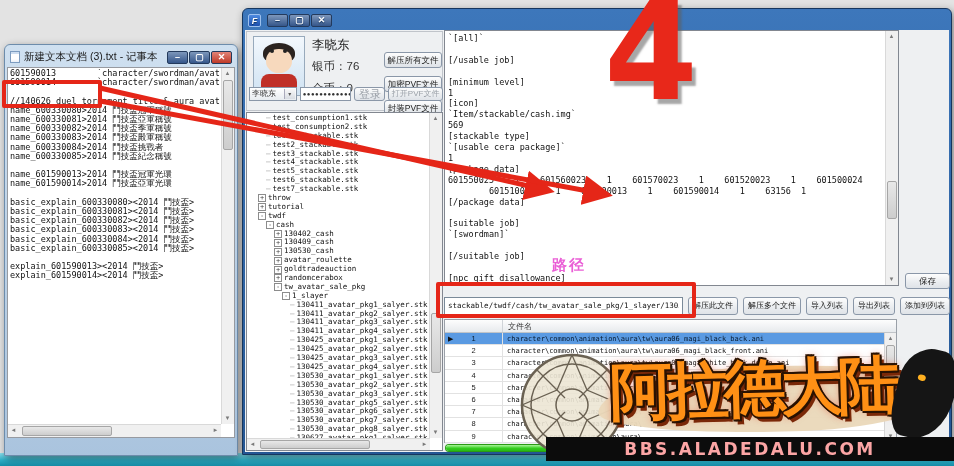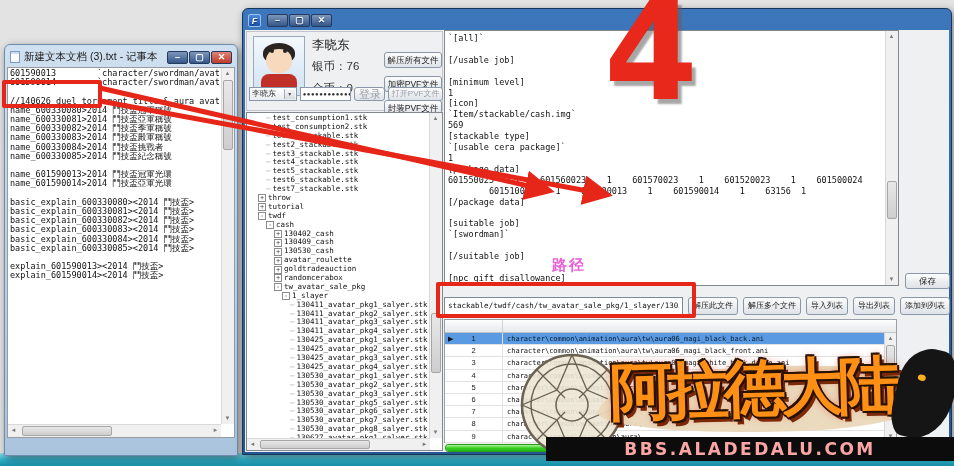--- a/index.html
+++ b/index.html
@@ -407,20 +407,21 @@
     <div class="btn">解压此文件</div>
         <div class="btn">解压多个文件</div>
         <div class="btn">导入列表</div>
         <div class="btn">导出列表</div>
         <div class="btn">添加到列表</div>
       </div>
 
     <div id="filetable">
       <div id="ft-head">
         <div class="hc1"></div>
+        <div class="hc2">文件名</div>
       </div>
       <div id="ft-body">
           <div class="trrow sel">
             <div class="cnum">1<span class="mark">▶</span></div>
             <div class="cpath">character\common\animation\aura\tw\aura06_magi_black_back.ani</div>
           </div>
           <div class="trrow">
             <div class="cnum">2</div>
             <div class="cpath">character\common\animation\aura\tw\aura06_magi_black_front.ani</div>
           </div>

